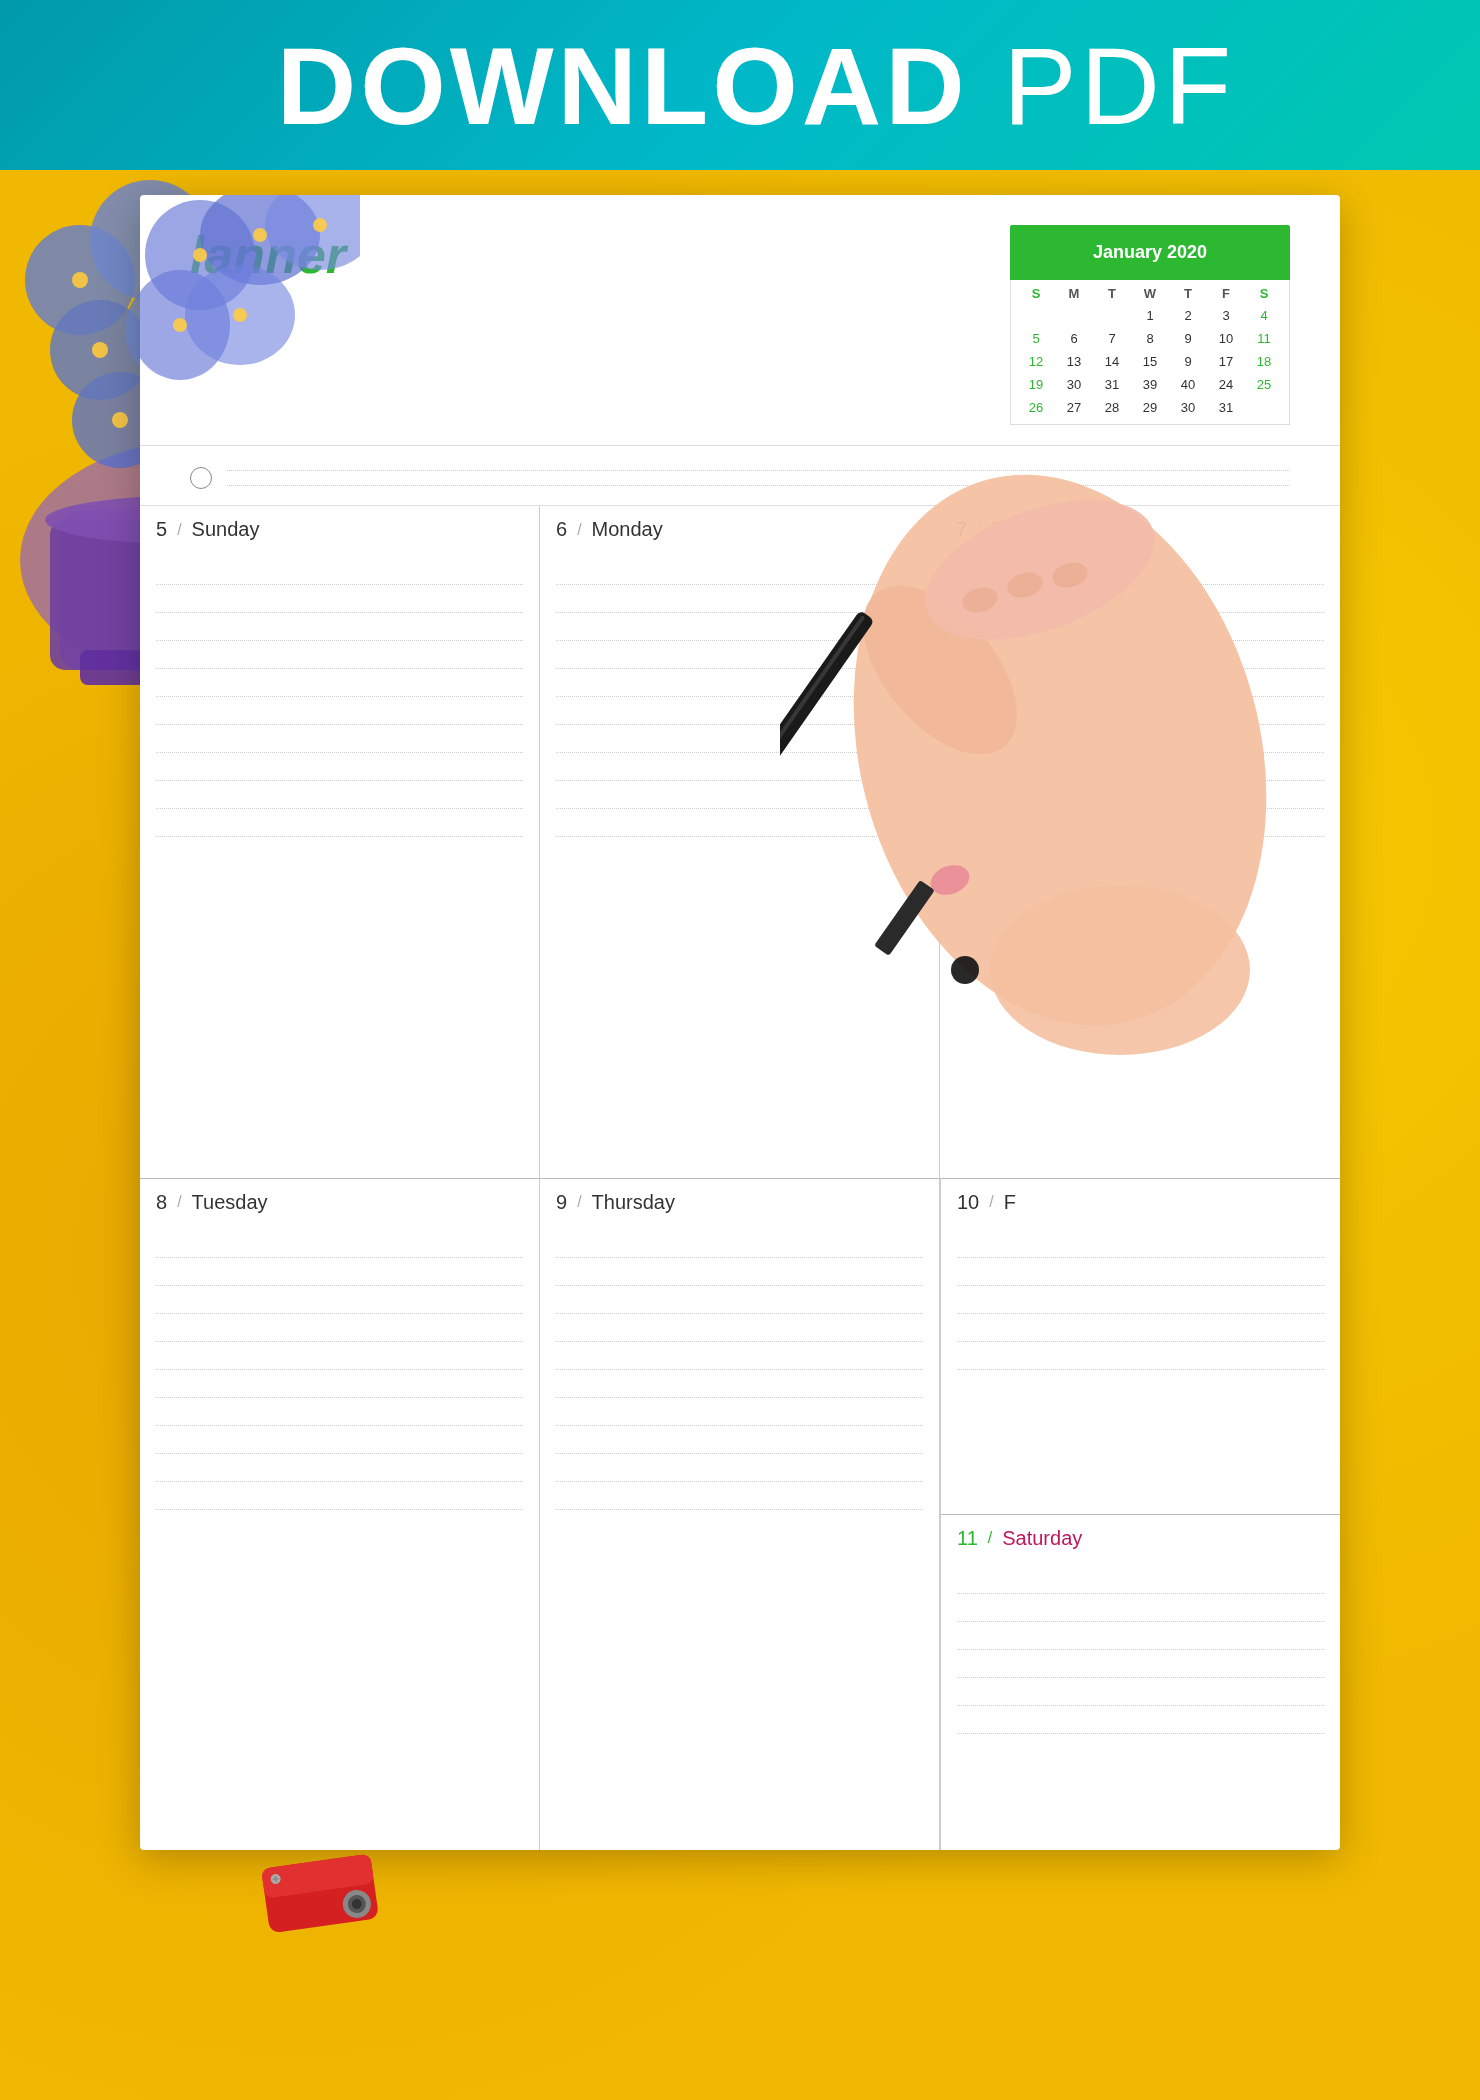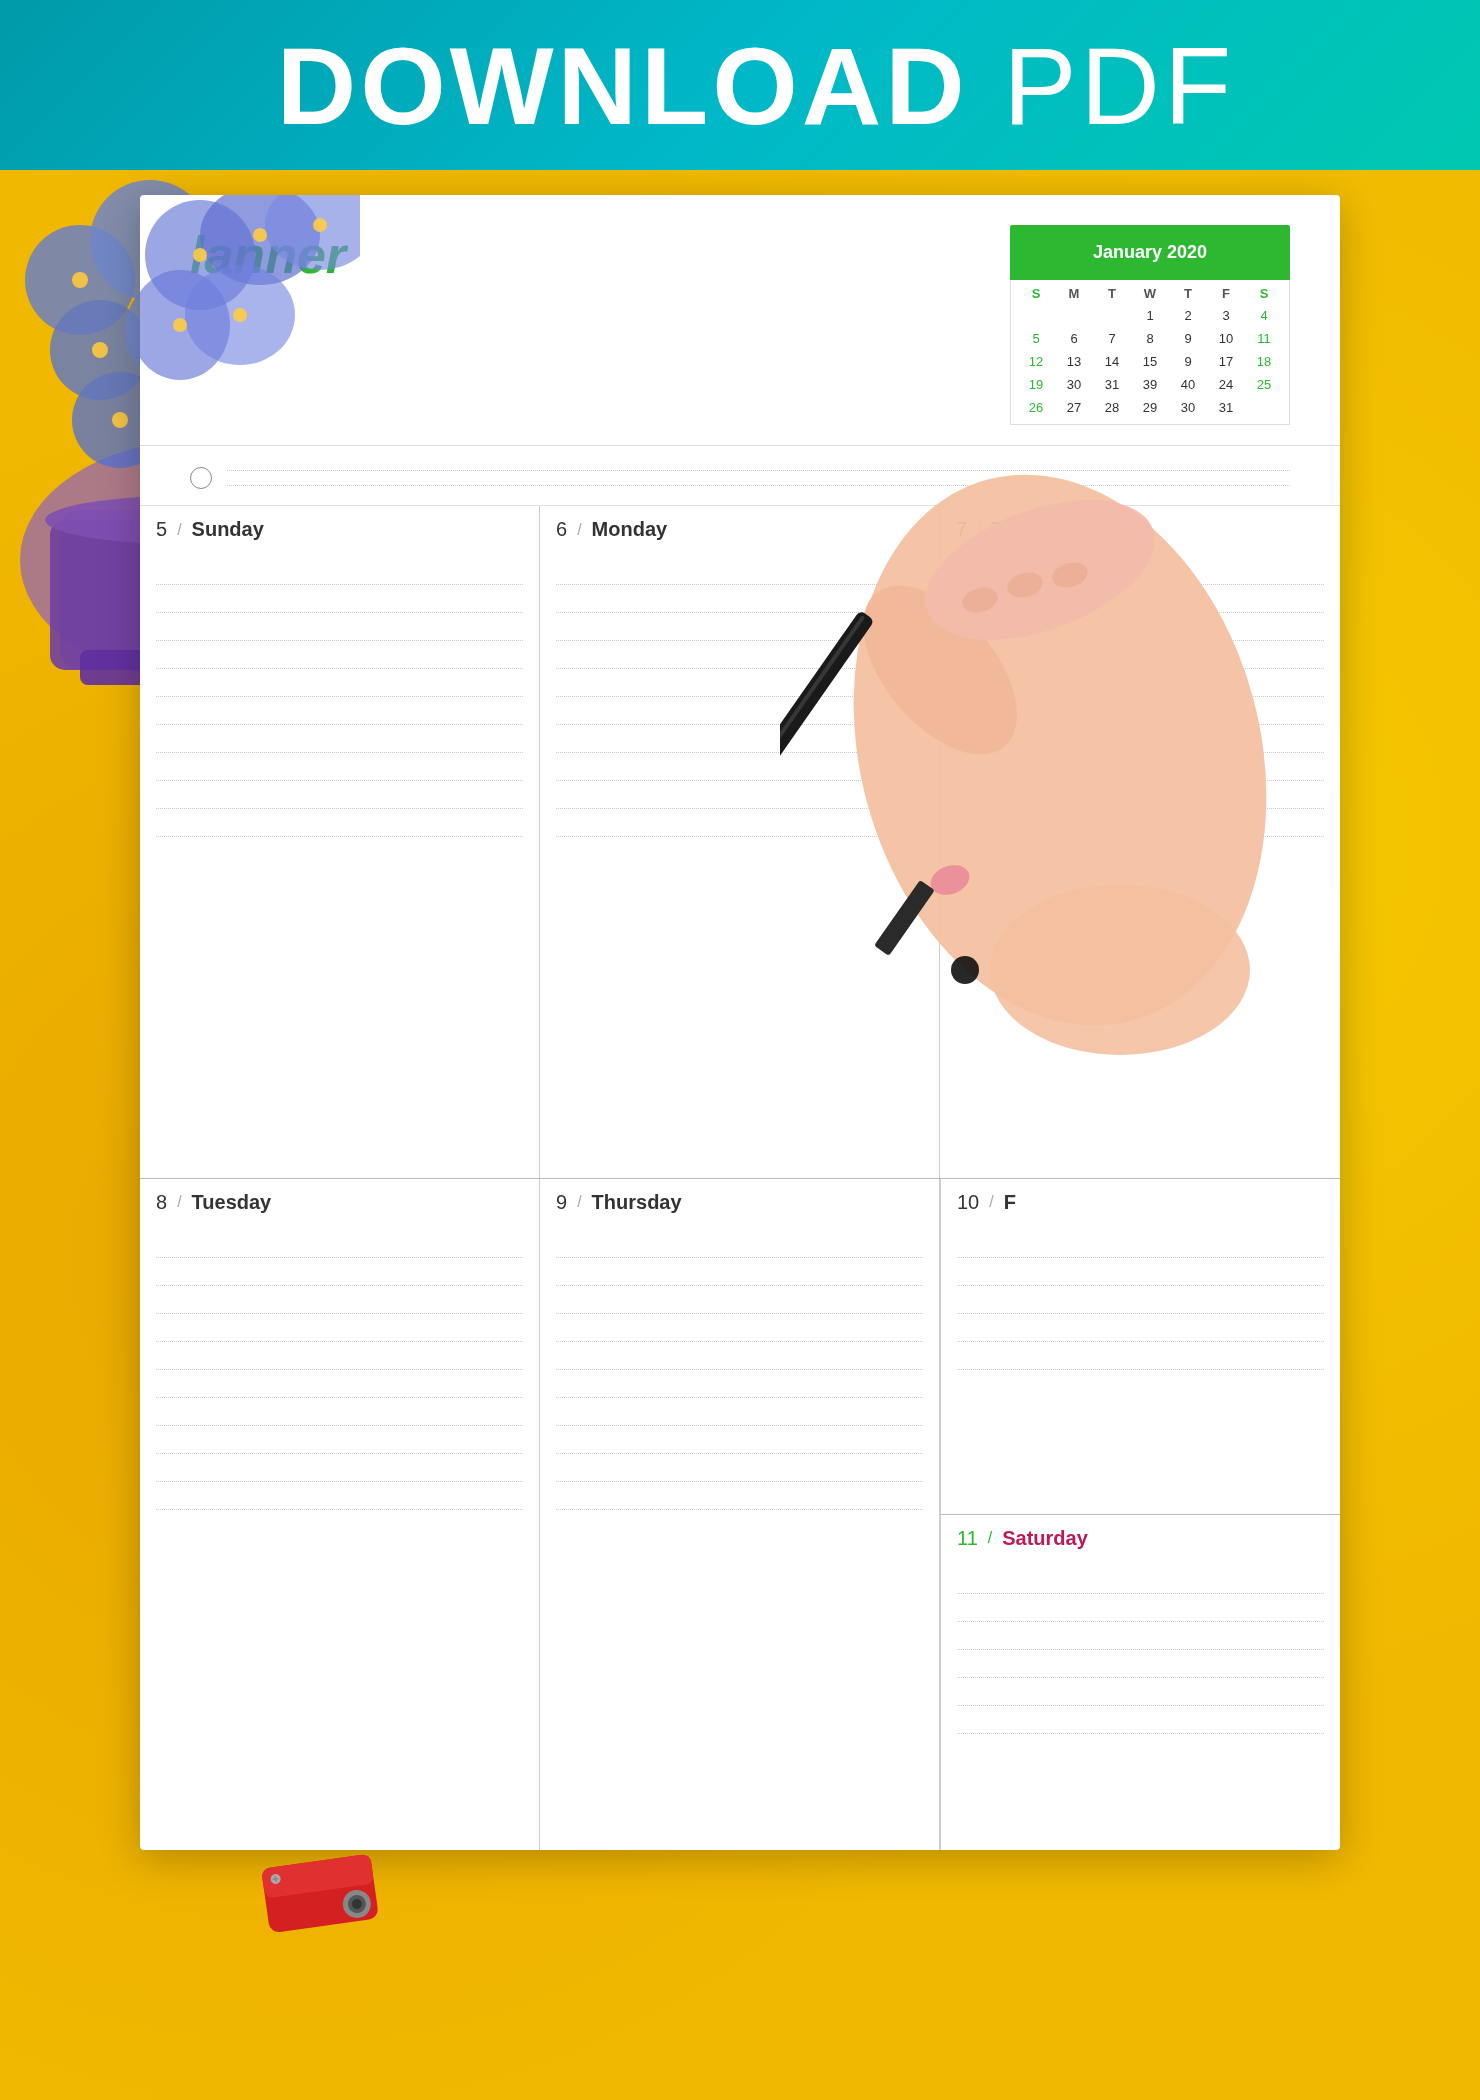--- a/index.html
+++ b/index.html
@@ -199,21 +199,21 @@
     }
 
     .day-separator {
       color: #aaa;
       font-size: 16px;
     }
 
     .day-name {
       font-size: 20px;
       color: #333;
-      font-weight: 700;
+      font-weight: 400;
     }
 
     .day-name.saturday {
       color: #be185d;
     }
 
     .day-lines {
       display: flex;
       flex-direction: column;
       gap: 0;

